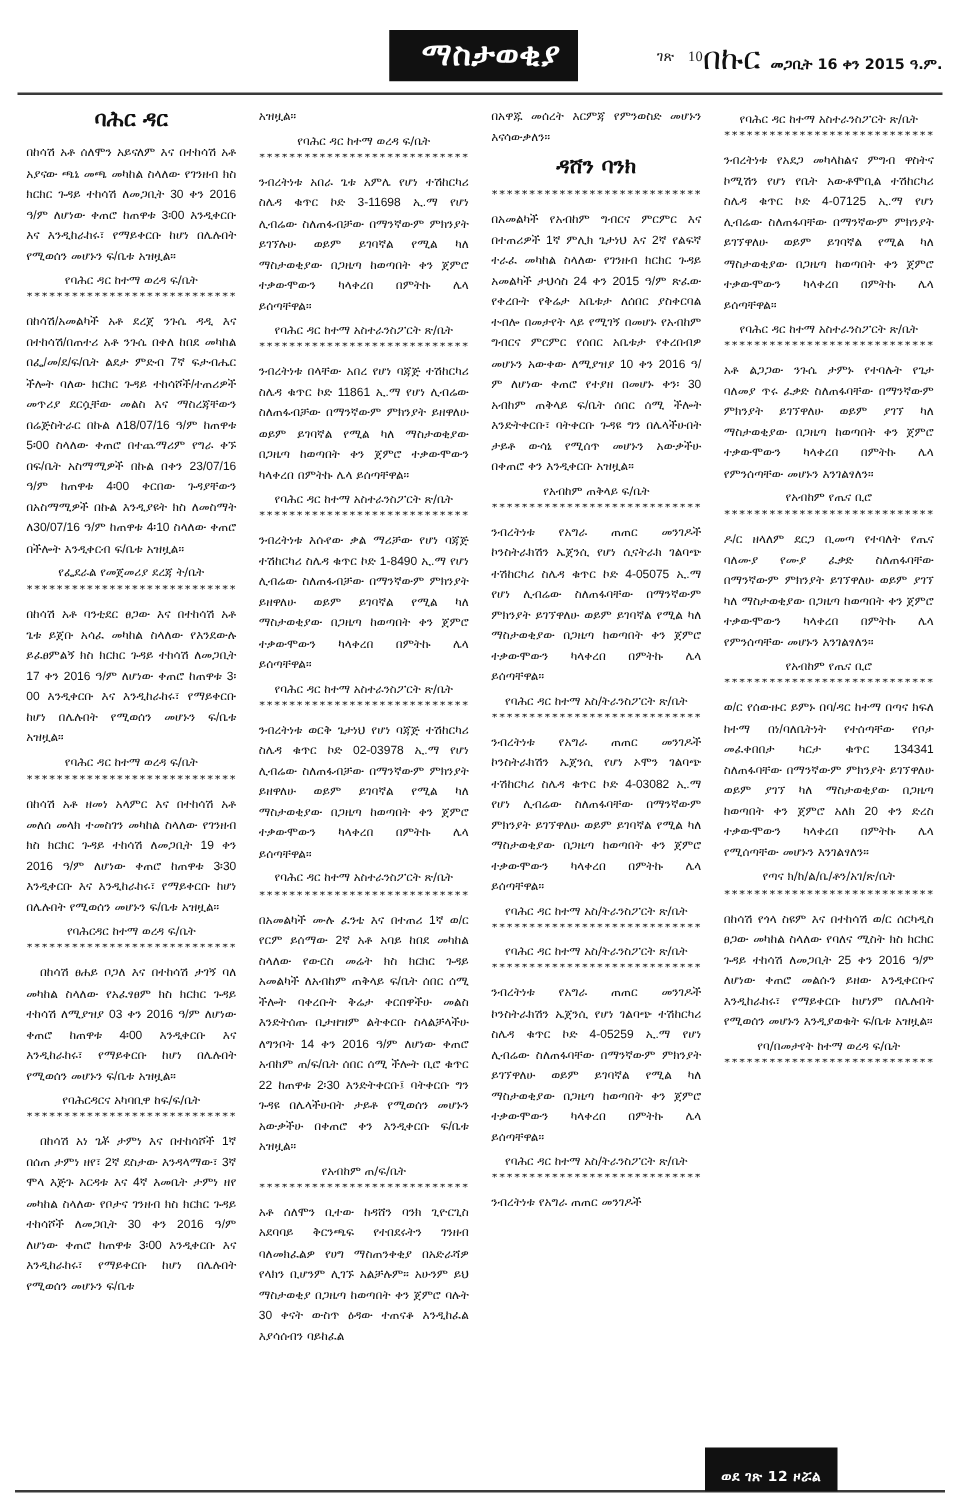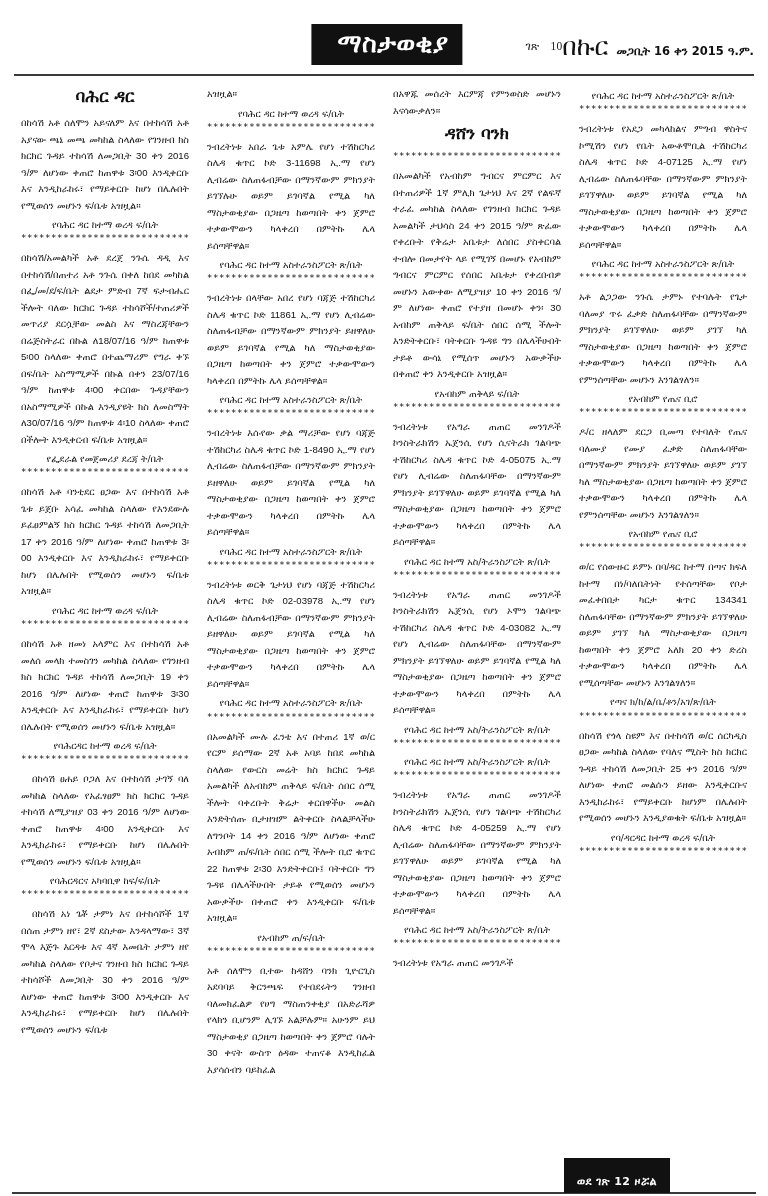--- a/index.html
+++ b/index.html
@@ -285,21 +285,21 @@
         <p class="body">አቶ ልጋጋው ንጉሴ ታምኑ የተባሉት የጌታ ባለመያ ጥሩ ፈቃድ ስለጠፋባቸው በማንኛውም ምክንያት ይገኘዋለሁ ወይም ያገኘ ካለ ማስታወቂያው በጋዜጣ ከወጣበት ቀን ጀምሮ ተቃውሞውን ካላቀረበ በምትኩ ሌላ የምንሰጣቸው መሆኑን እንገልፃለን።</p>
         <div class="sig">የአብከም የጤና ቢሮ</div>
         <div class="divider">*******************************************</div>
         <p class="body">ዶ/ር ዘላለም ደርጋ ቢመጣ የተባለት የጤና ባለሙያ የሙያ ፈቃድ ስለጠፋባቸው በማንኛውም ምክንያት ይገኘዋለሁ ወይም ያገኘ ካለ ማስታወቂያው በጋዜጣ ከወጣበት ቀን ጀምሮ ተቃውሞውን ካላቀረበ በምትኩ ሌላ የምንሰጣቸው መሆኑን እንገልፃለን።</p>
         <div class="sig">የአብከም የጤና ቢሮ</div>
         <div class="divider">*******************************************</div>
         <p class="body">ወ/ር የሰውዙር ይምኑ በባ/ዳር ከተማ በጣና ክፍለ ከተማ በነ/ባለቤትነት የተሰጣቸው የቦታ መፈቀበበታ ካርታ ቁጥር 134341 ስለጠፋባቸው በማንኛውም ምክንያት ይገኘዋለሁ ወይም ያገኘ ካለ ማስታወቂያው በጋዜጣ ከወጣበት ቀን ጀምሮ አለክ 20 ቀን ድረስ ተቃውሞውን ካላቀረበ በምትኩ ሌላ የሚሰጣቸው መሆኑን እንገልፃለን።</p>
         <div class="sig">የጣና ክ/ከ/ል/ቤ/ቶን/አገ/ጽ/ቤት</div>
         <div class="divider">*******************************************</div>
         <p class="body">በከሳሽ የጎላ ስዩም እና በተከሳሽ ወ/ር ሰርካዲስ ፀጋው መካከል ስላለው የባለና ሚስት ክስ ክርክር ጉዳይ ተከሳሽ ለመጋቢት 25 ቀን 2016 ዓ/ም ለሆነው ቀጠሮ መልሱን ይዘው እንዲቀርቡና እንዲከራከሩ፣ የማይቀርቡ ከሆነም በሌሉበት የሚወሰን መሆኑን እንዲያወቁት ፍ/ቤቱ አዝዟል።</p>
-        <div class="sig">የባ/ዳርዳር ከተማ ወረዳ ፍ/ቤት</div>
+        <div class="sig">የባ/በመታየት ከተማ ወረዳ ፍ/ቤት</div>
         <div class="divider">*******************************************</div>
       </div>
     </div>
 
   <div class="footer-wrap">
     <div class="footer-row">
       <div class="jump-box">ወደ ገጽ 12 ዞሯል</div>
     </div>
     <div class="rule-bottom"></div>
   </div>

